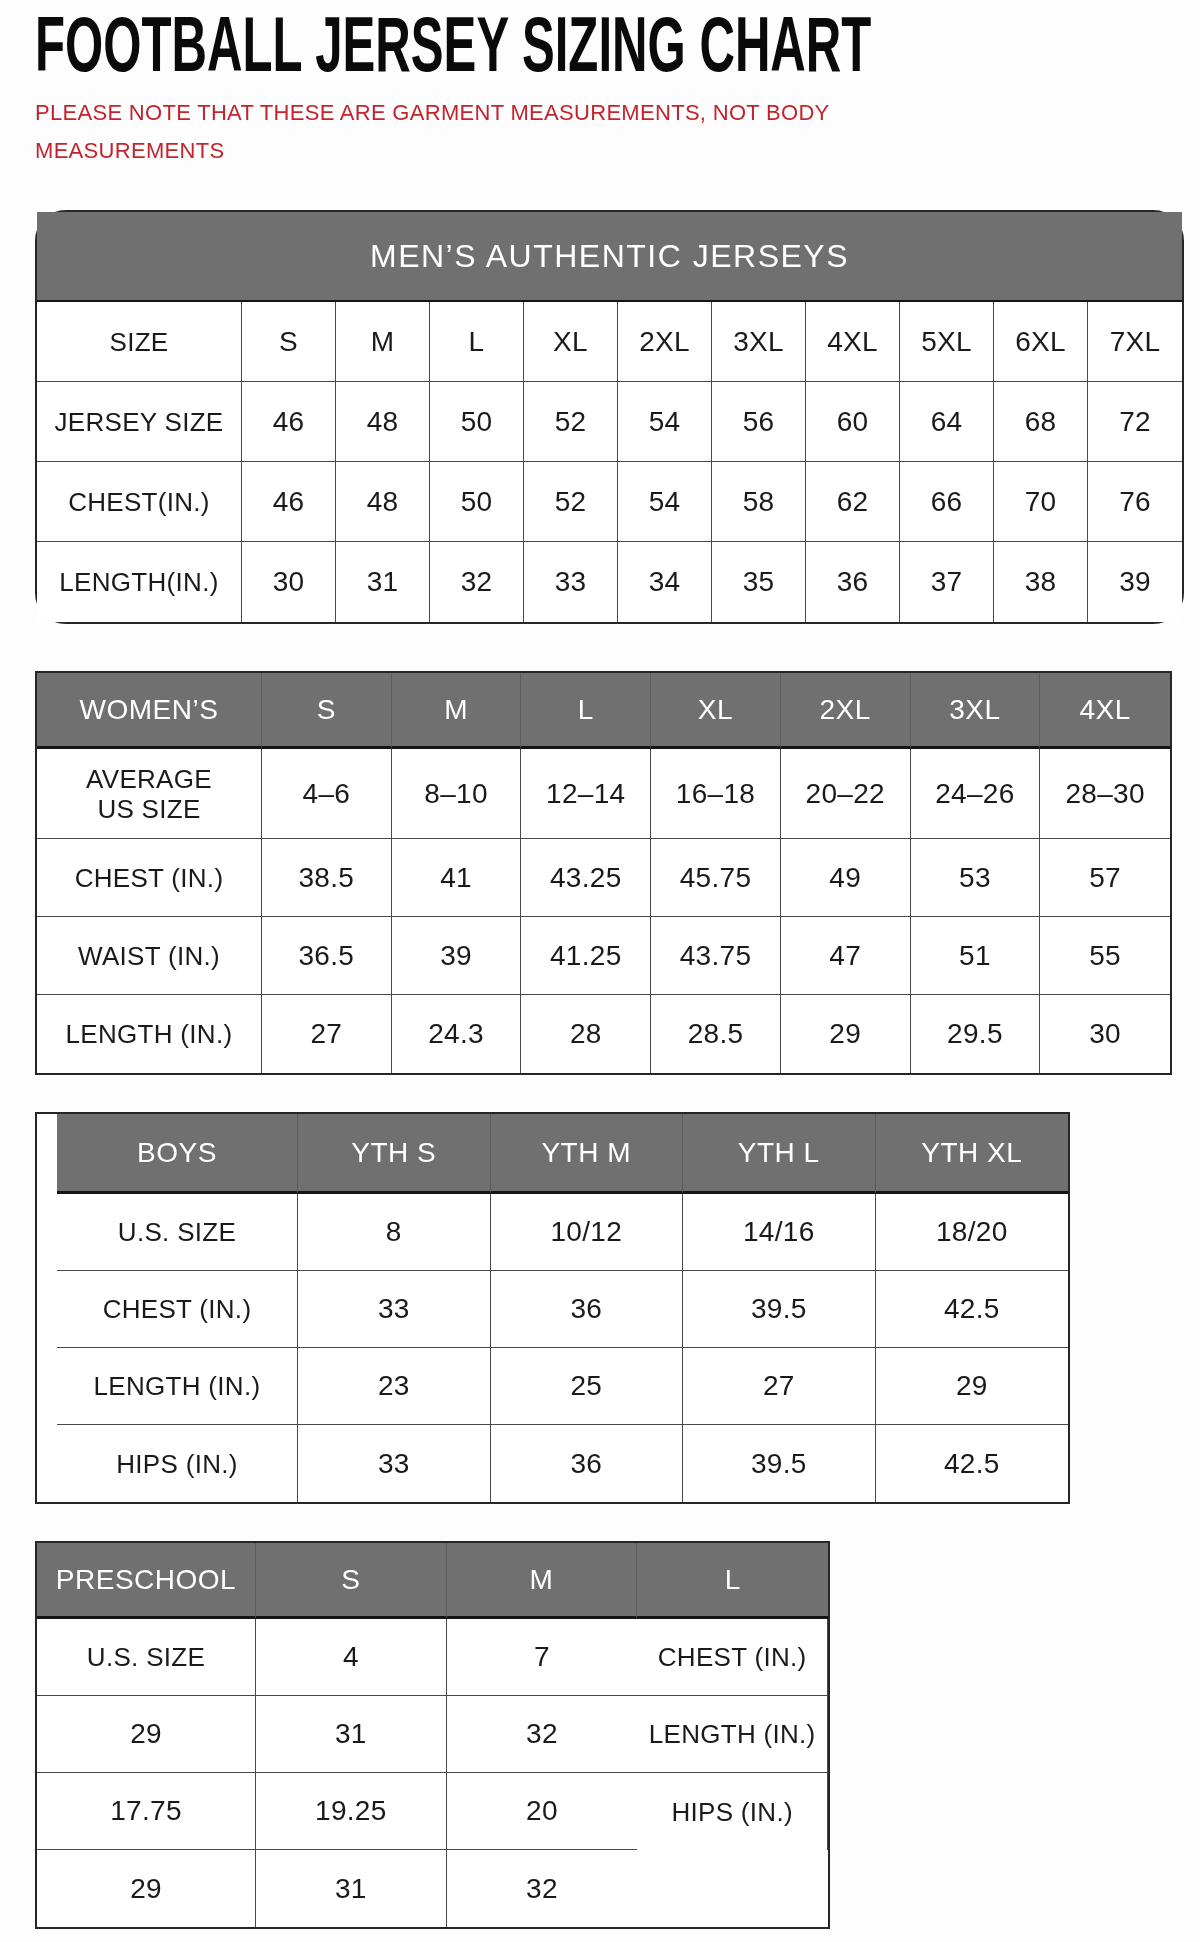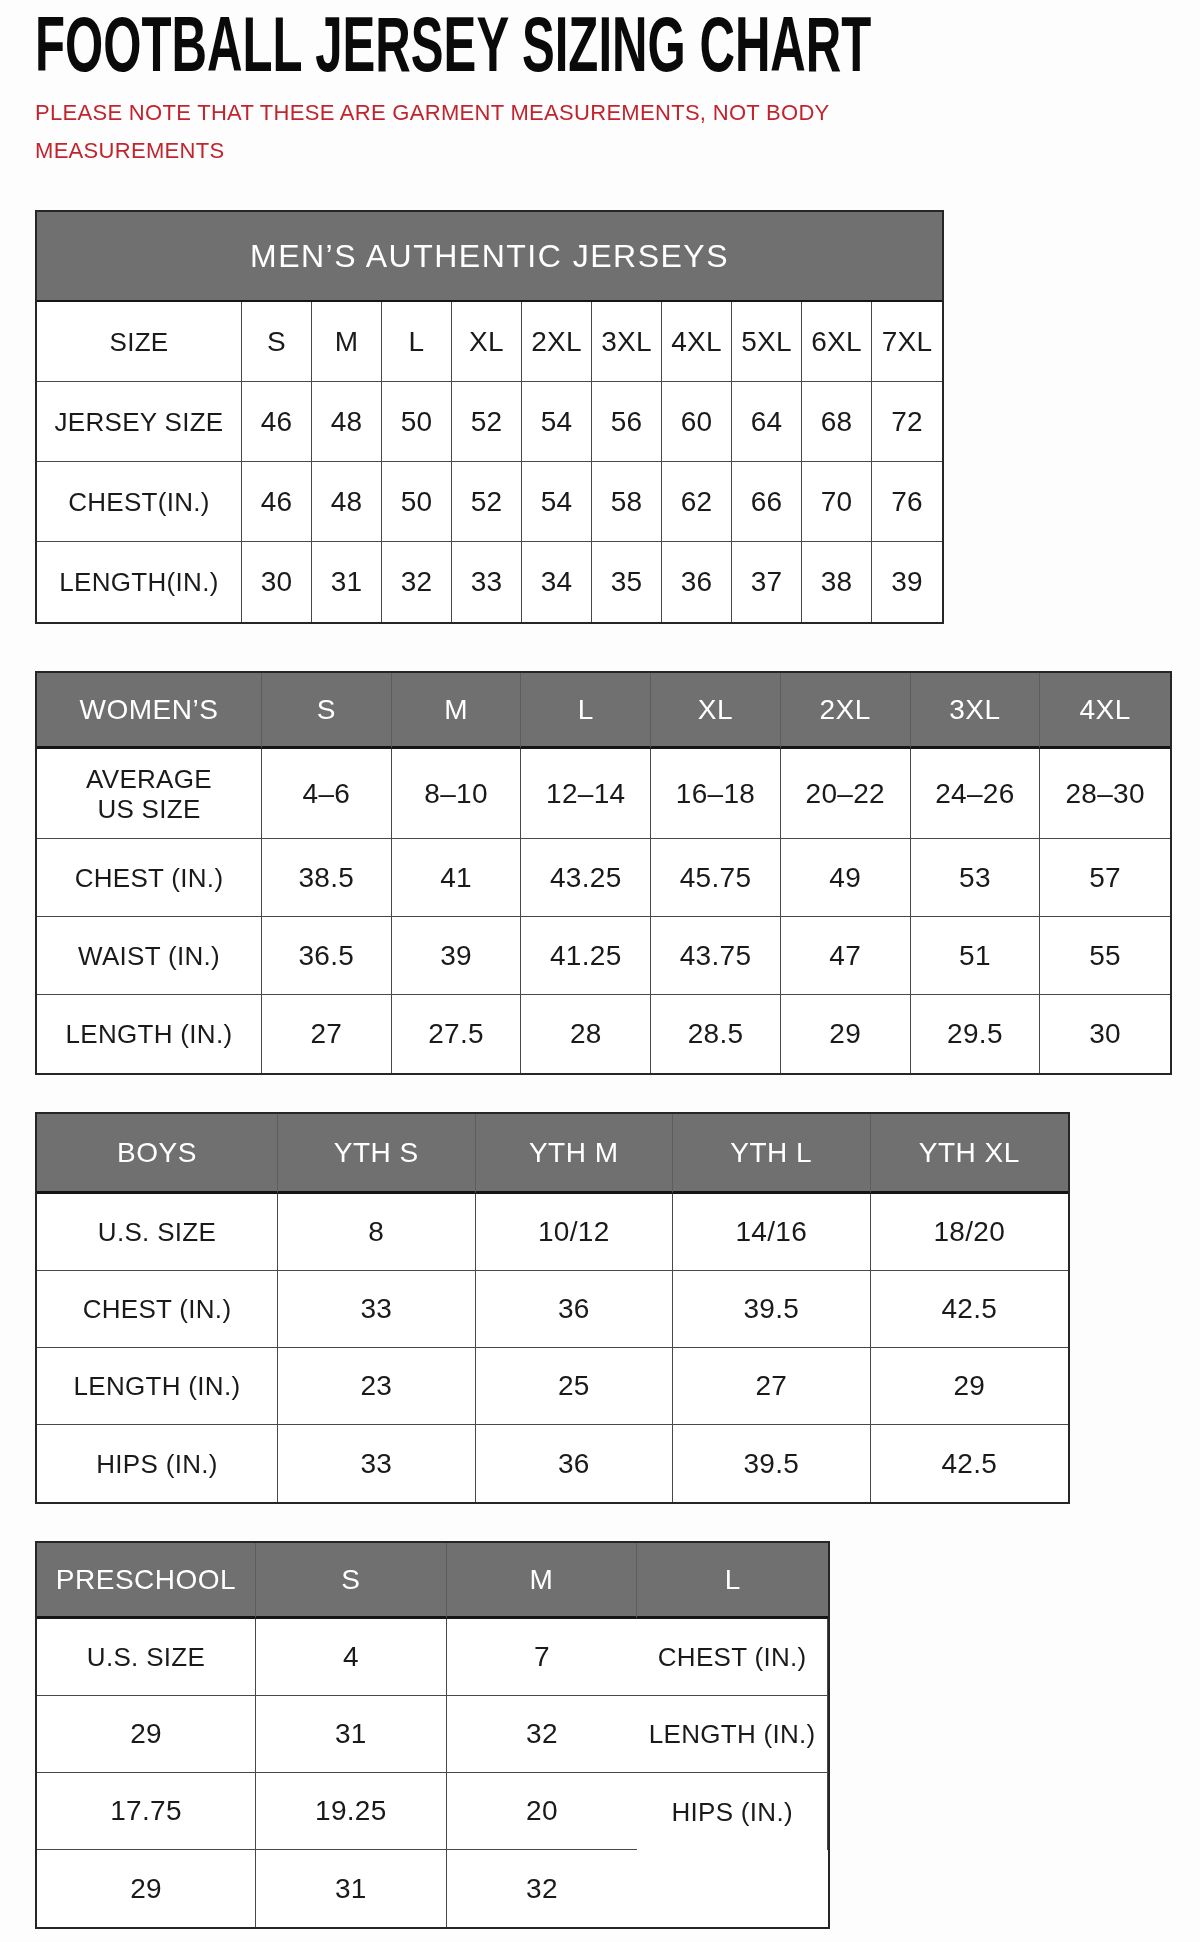--- a/index.html
+++ b/index.html
@@ -28,23 +28,23 @@
     font-size:27px;line-height:30px;
     color:#c2242e;letter-spacing:.4px;white-space:nowrap;
   }
 
   .tbl{
     display:grid;
     box-sizing:border-box;
     border:2px solid #262626;
     background:#fff;
   }
-  .tbl--mens{margin-top:40px;width:909px;grid-template-columns:205px repeat(10,1fr);grid-template-rows:90px repeat(4,80px);}
+  .tbl--mens{margin-top:40px;width:1149px;grid-template-columns:205px repeat(10,1fr);grid-template-rows:90px repeat(4,80px);border-radius:31px;}
   .tbl--womens{margin-top:47px;width:1137px;grid-template-columns:225px repeat(7,1fr);grid-template-rows:76px 90px repeat(3,78px);}
-  .tbl--boys{margin-top:37px;width:1035px;grid-template-columns:241px repeat(4,1fr);grid-template-rows:80px repeat(4,77px);}
+  .tbl--boys{margin-top:37px;width:1035px;grid-template-columns:241px repeat(4,1fr);grid-template-rows:80px repeat(4,77px);padding-left:20px;}
   .tbl--preschool{margin-top:37px;width:795px;grid-template-columns:219px repeat(3,1fr);grid-template-rows:76px repeat(4,77px);}
 
   .cell{
     display:flex;align-items:center;justify-content:center;
     text-align:center;
     border-right:1px solid #484848;
     border-bottom:1px solid #484848;
     background:#fff;
   }
   .cell.lastcol{border-right:none;}
@@ -153,21 +153,21 @@
       <div class="cell label">WAIST (IN.)</div>
       <div class="cell val">36.5</div>
       <div class="cell val">39</div>
       <div class="cell val">41.25</div>
       <div class="cell val">43.75</div>
       <div class="cell val">47</div>
       <div class="cell val">51</div>
       <div class="cell val lastcol">55</div>
       <div class="cell label lastrow">LENGTH (IN.)</div>
       <div class="cell val lastrow">27</div>
-      <div class="cell val lastrow">27.5</div>
+      <div class="cell val lastrow">24.3</div>
       <div class="cell val lastrow">28</div>
       <div class="cell val lastrow">28.5</div>
       <div class="cell val lastrow">29</div>
       <div class="cell val lastrow">29.5</div>
       <div class="cell val lastcol lastrow">30</div>
     </div>
 
   <div class="tbl tbl--boys">
       <div class="cell head">BOYS</div>
       <div class="cell head">YTH S</div>

